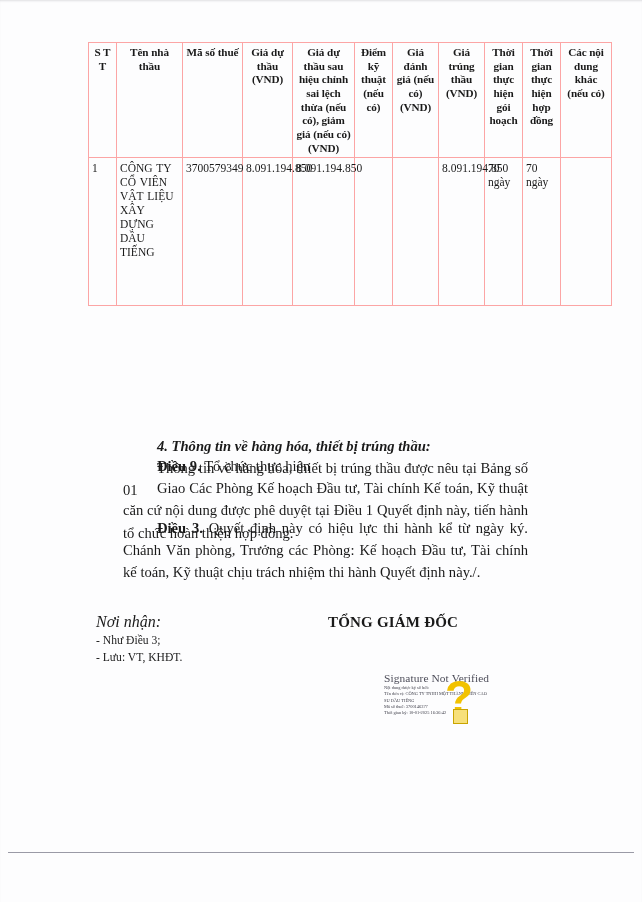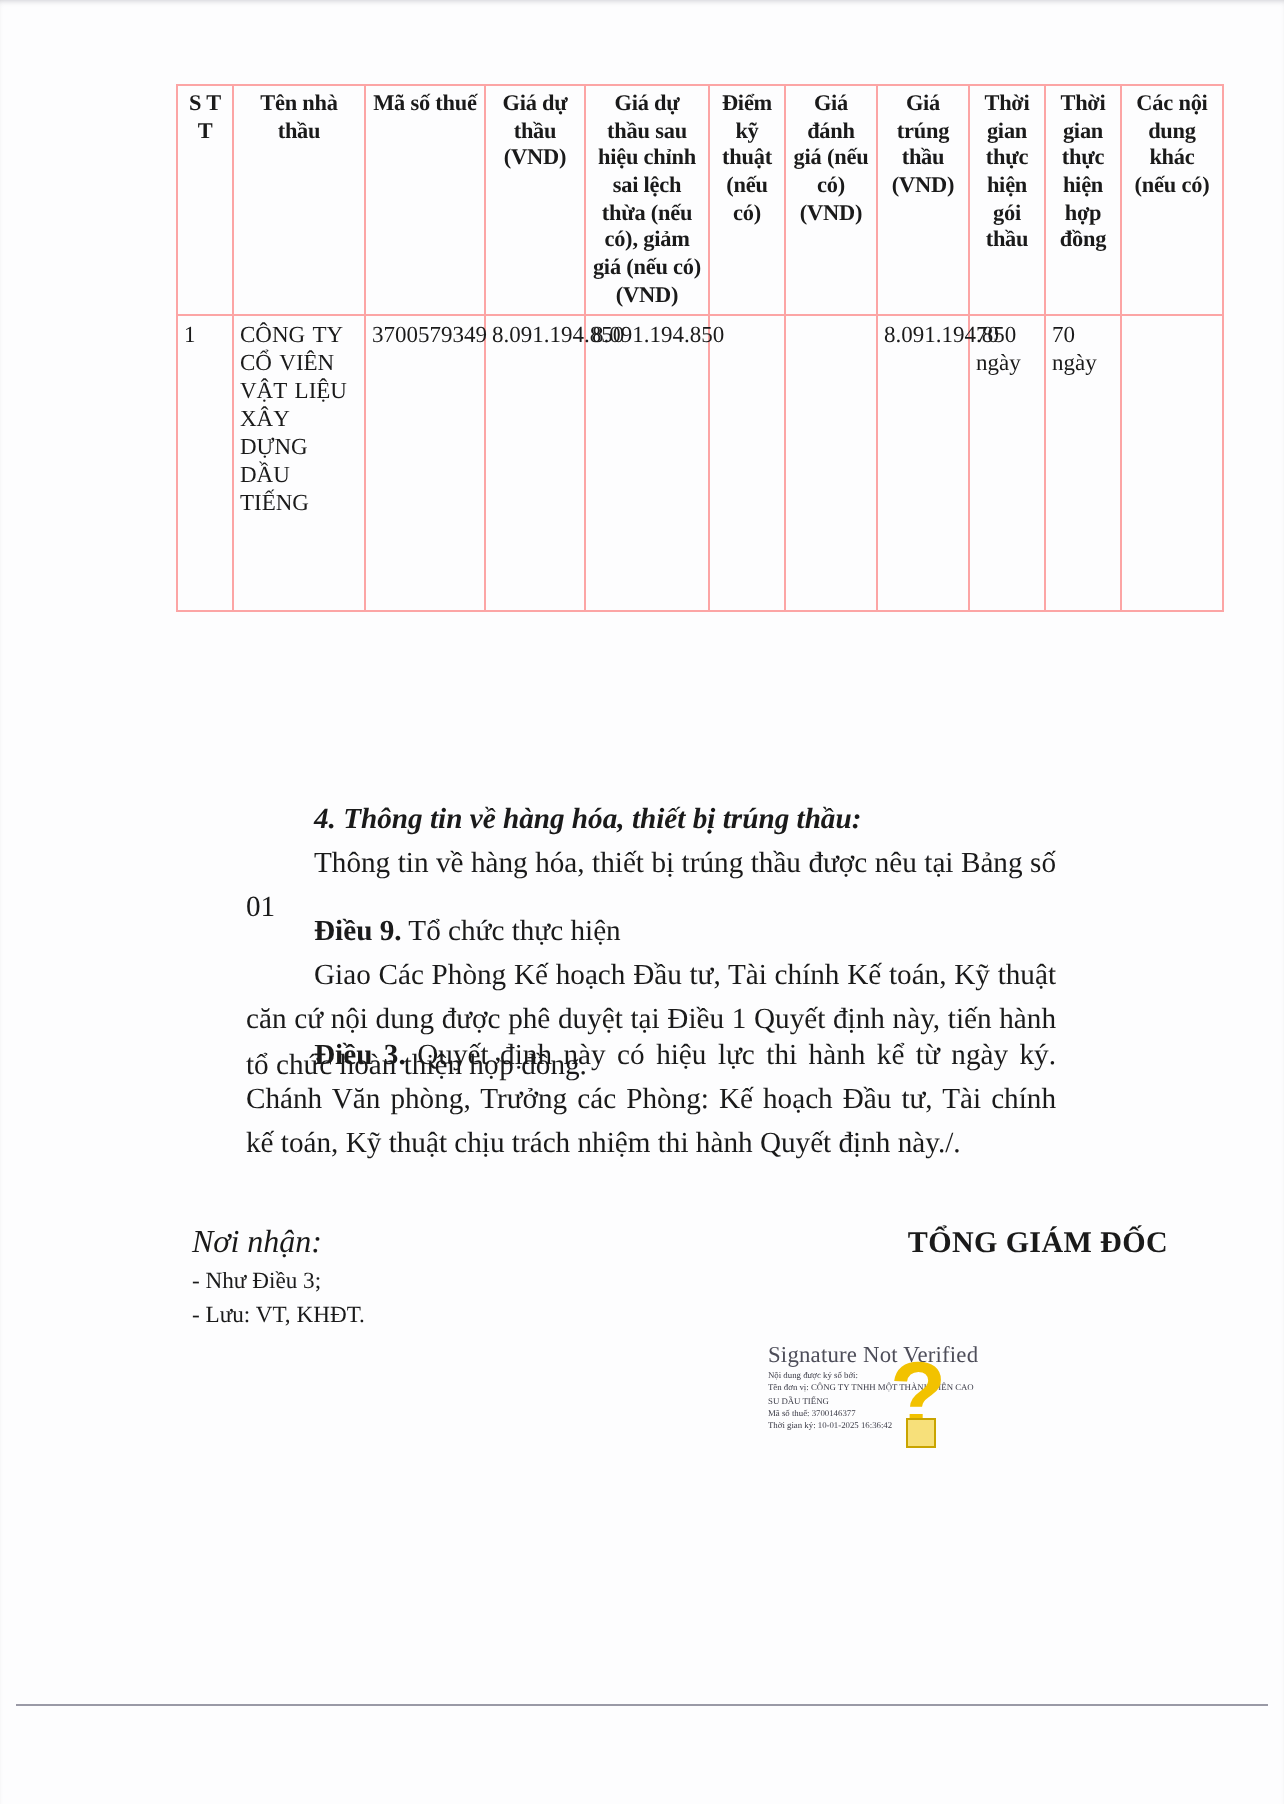--- a/index.html
+++ b/index.html
@@ -75,20 +75,21 @@
     position: absolute;
     left: 123px;
     width: 405px;
     font-size: 14.6px;
     line-height: 1.52;
   }
   .sec-title {
     font-weight: bold;
     font-style: italic;
     text-indent: 34px;
+    margin-top: 36px;
   }
   .para {
     text-align: justify;
     text-indent: 34px;
   }
   .lead { font-weight: bold; }
 
   #block-4       { top: 399px; }
   #block-dieu2   { top: 455px; }
   #block-dieu3   { top: 517px; }
@@ -101,24 +102,24 @@
     font-size: 11.6px;
     line-height: 1.45;
   }
   .recipients .rec-title {
     font-weight: normal;
     font-style: italic;
     font-size: 16px;
   }
   .signer-title {
     position: absolute;
-    left: 344px;
+    left: 328px;
     top: 614px;
     width: 240px;
-    text-align: right;
+    text-align: left;
     font-weight: bold;
     font-size: 15px;
     letter-spacing: 0.2px;
   }
 
   
   .sig-stamp {
     position: absolute;
     left: 384px;
     top: 672px;
@@ -209,21 +210,21 @@
       <thead>
         <tr>
           <th>S T T</th>
           <th>Tên nhà thầu</th>
           <th>Mã số thuế</th>
           <th>Giá dự thầu (VND)</th>
           <th>Giá dự thầu sau hiệu chỉnh sai lệch thừa (nếu có), giảm giá (nếu có) (VND)</th>
           <th>Điểm kỹ thuật (nếu có)</th>
           <th>Giá đánh giá (nếu có) (VND)</th>
           <th>Giá trúng thầu (VND)</th>
-          <th>Thời gian thực hiện gói thầu</th>
+          <th>Thời gian thực hiện gói hoạch</th>
           <th>Thời gian thực hiện hợp đồng</th>
           <th>Các nội dung khác (nếu có)</th>
         </tr>
       </thead>
       <tbody>
         <tr class="row-body">
           <td class="c-stt">1</td>
           <td class="c-name">CÔNG TY CỔ VIÊN VẬT LIỆU XÂY DỰNG DẦU TIẾNG</td>
           <td>3700579349</td>
           <td class="c-num">8.091.194.850</td>

